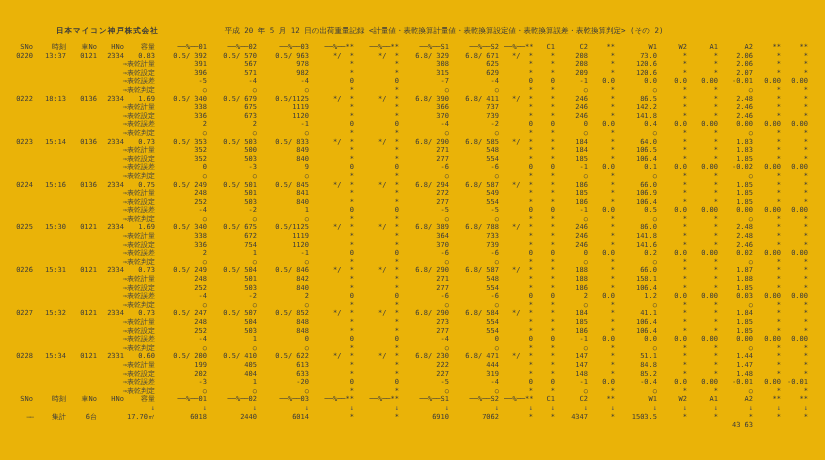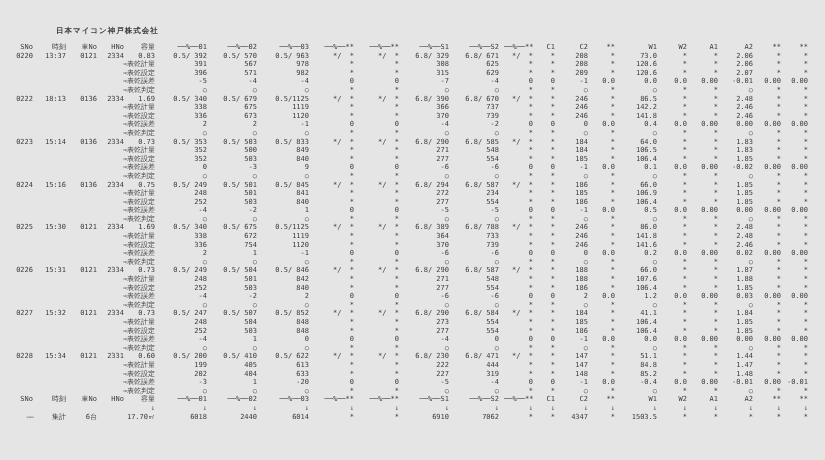--- a/index.html
+++ b/index.html
@@ -1,19 +1,19 @@
 <!DOCTYPE html>
 <html><head>
 <meta charset="utf-8">
 <style>
   html,body{margin:0;padding:0;background:#ffffff;}
   .page{
     position:relative;
     width:825px;height:460px;
-    background:#e5e5e5;
+    background:#eab308;
     color:#3b3b3b;
     font-family:"DejaVu Sans Mono", monospace;
     overflow:hidden;
   }
   .doc-header{
     display:flex;
     padding:26px 14px 4px 14px;
     font-size:7.5px;
     line-height:9px;
     white-space:nowrap;
@@ -43,20 +43,21 @@
   td.arr{text-align:right;color:#555;font-size:7px;line-height:7px;height:7px;}
   td.tot{font-weight:normal;}
   .dash{letter-spacing:-1px;}
 </style>
 </head>
 <body>
 
 <div class="page">
   <div class="doc-header">
     <span class="company">日本マイコン神戸株式会社</span>
+    <span class="title">平成 20 年 5 月 12 日の出荷重量記録 &lt;計量値・表乾換算計量値・表乾換算設定値・表乾換算誤差・表乾換算判定&gt; (その 2)</span>
   </div>
 
   <table class="rpt">
     <colgroup>
       <col style="width:26px">
         <col style="width:33px">
         <col style="width:31px">
         <col style="width:27px">
         <col style="width:31px">
       <col style="width:52px">
@@ -225,21 +226,21 @@
           <td class="id">18:13</td>
           <td class="id">0136</td>
           <td class="id">2334</td>
           <td class="id">1.69</td>
           <td>0.5/ 340</td>
           <td>0.5/ 679</td>
           <td>0.5/1125</td>
           <td>*/  *</td>
           <td>*/  *</td>
           <td>6.8/ 390</td>
-          <td>6.8/ 670</td>
+          <td>6.8/ 411</td>
           <td>*/  *</td>
           <td>*</td>
           <td>246</td>
           <td>*</td>
           <td>86.5</td>
           <td>*</td>
           <td>*</td>
           <td>2.48</td>
           <td>*</td>
           <td>*</td>
@@ -480,21 +481,21 @@
           <td class="id"></td>
           <td class="id"></td>
           <td class="id"></td>
           <td class="lbl" colspan="2">→表乾計量</td>
           <td>248</td>
           <td>501</td>
           <td>841</td>
           <td>*</td>
           <td>*</td>
           <td>272</td>
-          <td>234</td>
+          <td>549</td>
           <td>*</td>
           <td>*</td>
           <td>185</td>
           <td>*</td>
           <td>106.9</td>
           <td>*</td>
           <td>*</td>
           <td>1.85</td>
           <td>*</td>
           <td>*</td>
@@ -717,21 +718,21 @@
           <td>501</td>
           <td>842</td>
           <td>*</td>
           <td>*</td>
           <td>271</td>
           <td>548</td>
           <td>*</td>
           <td>*</td>
           <td>188</td>
           <td>*</td>
-          <td>107.6</td>
+          <td>158.1</td>
           <td>*</td>
           <td>*</td>
           <td>1.88</td>
           <td>*</td>
           <td>*</td>
         </tr>
         <tr>
           <td class="id"></td>
           <td class="id"></td>
           <td class="id"></td>
@@ -1098,15 +1099,38 @@
           <td class="tot">*</td>
           <td class="tot">4347</td>
           <td class="tot">*</td>
           <td class="tot">1503.5</td>
           <td class="tot">*</td>
           <td class="tot">*</td>
           <td class="tot">*</td>
           <td class="tot">*</td>
           <td class="tot">*</td>
         </tr>
+        <tr>
+          <td></td>
+          <td></td>
+          <td></td>
+          <td></td>
+          <td></td>
+          <td></td>
+          <td></td>
+          <td></td>
+          <td></td>
+          <td></td>
+          <td></td>
+          <td></td>
+          <td></td>
+          <td></td>
+          <td></td>
+          <td></td>
+          <td></td>
+          <td></td>
+          <td class="tot" colspan="2">43 63</td>
+          <td></td>
+          <td></td>
+        </tr>
       </tfoot>
   </table>
 </div>
 
 </body></html>

